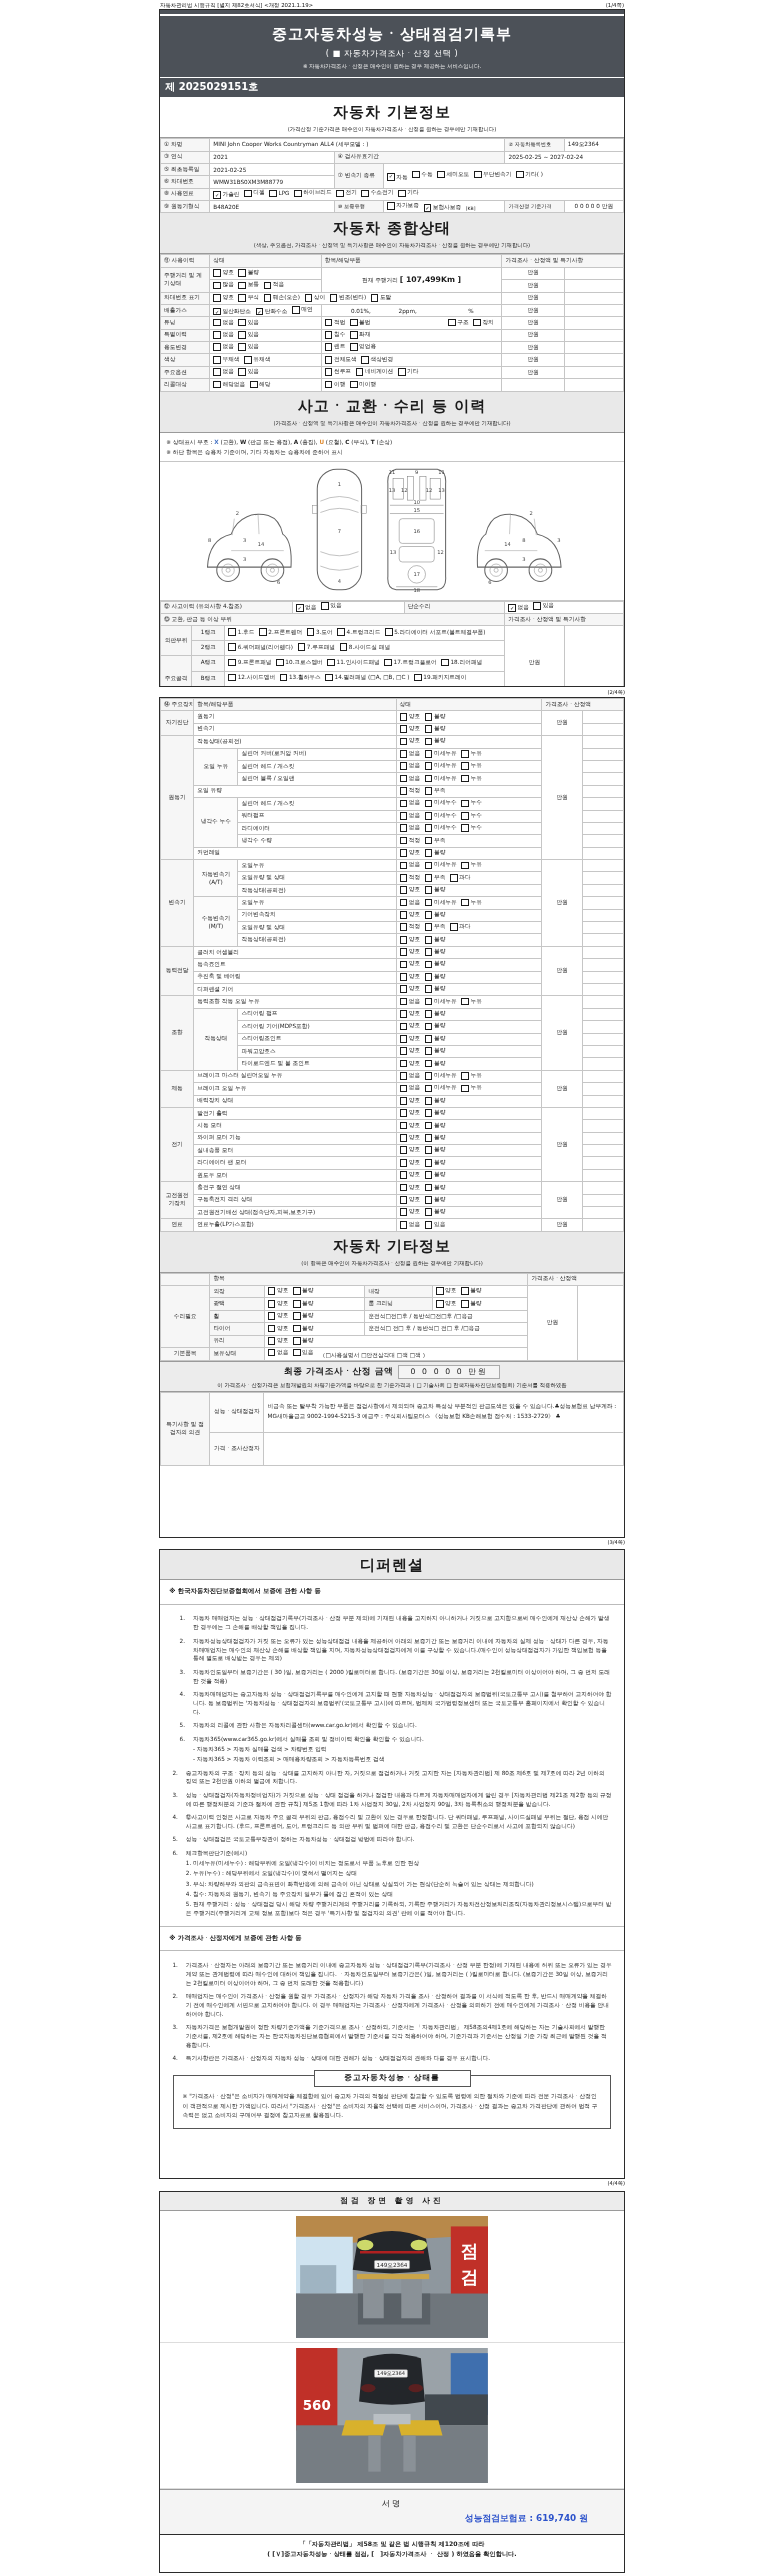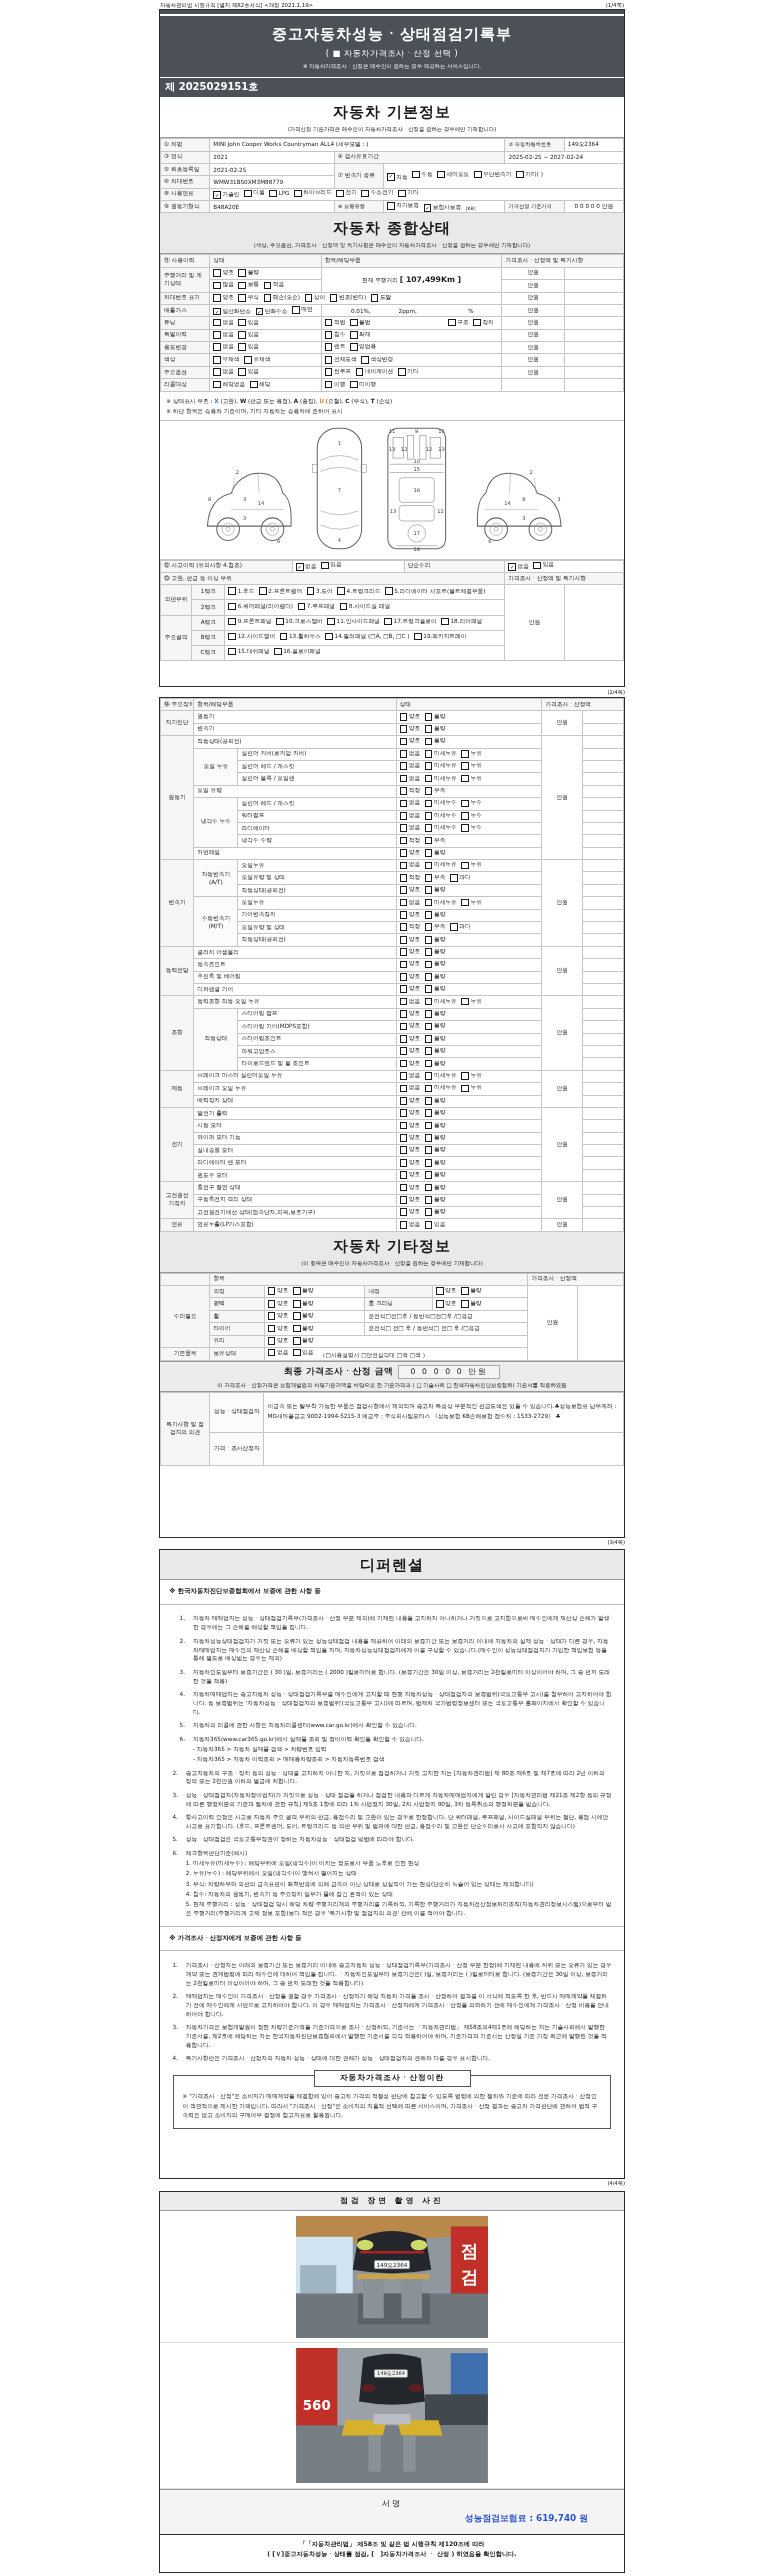--- a/index.html
+++ b/index.html
@@ -395,20 +395,24 @@
                   <span class="cb"></span>
                   <span class="ol">미이행</span>
                 </label></td>
               <td class="ctr"></td>
               <td></td>
             </tr>
           </tbody>
         </table>
       </div>
 
+    <div class="sec-h">
+      <div class="t">사고ㆍ교환ㆍ수리 등 이력</div>
+      <div class="s">(가격조사ㆍ산정액 및 특기사항은 매수인이 자동차가격조사ㆍ산정을 원하는 경우에만 기재합니다)</div>
+    </div>
     <div class="notes" id="accident-notes">
         <div>※ 상태표시 부호 : <span class="codeX">X</span> (교환), <span class="codeO">W</span> (판금 또는 용접), <span class="codeO">A</span> (흠집), <span class="codeU">U</span> (요철), <span class="codeO">C</span> (부식), <span class="codeO">T</span> (손상) </div>
     <div>※ 하단 항목은 승용차 기준이며, 기타 자동차는 승용차에 준하여 표시</div>
       </div>
     <div class="diag" id="car-diagram">
         <svg width="402" height="129" viewBox="0 0 780 250">
    <path d="M32,198 C34,158 52,140 78,134 C90,100 124,90 150,98 C168,104 175,120 178,134 C190,142 196,162 194,198 Z" fill="none" stroke="#666" stroke-width="2"></path>
     <path d="M80,136 L84,104 M130,94 L132,134 M78,166 L180,166" stroke="#999" stroke-width="1" fill="none"></path>
     <circle cx="72" cy="204" r="22" fill="none" stroke="#666" stroke-width="2"></circle>
           <circle cx="72" cy="204" r="12" fill="none" stroke="#888"></circle>
@@ -1352,21 +1356,21 @@
           <span class="no">3.</span>
           <span class="tx">자동차가격은 보험개발원이 정한 차량기준가액을 기준가격으로 조사ㆍ산정하되, 기준서는 「자동차관리법」 제58조의4제1호에 해당하는 자는 기술사회에서 발행한 기준서를, 제2호에 해당하는 자는 한국자동차진단보증협회에서 발행한 기준서를 각각 적용하여야 하며, 기준가격과 기준서는 산정일 기준 가장 최근에 발행된 것을 적용합니다.</span>
         </div>
         <div class="pre-item">
           <span class="no">4.</span>
           <span class="tx">특기사항란은 가격조사ㆍ산정자의 자동차 성능ㆍ상태에 대한 견해가 성능ㆍ상태점검자의 견해와 다를 경우 표시합니다.</span>
         </div>
       </div>
     <div class="ibox-wrap">
       <div class="ibox">
-        <div class="bt">자동차가격조사ㆍ산정이란</div>
+        <div class="bt">중고자동차성능ㆍ상태를</div>
         <div class="bb">※ "가격조사ㆍ산정"은 소비자가 매매계약을 체결함에 있어 중고차 가격의 적절성 판단에 참고할 수 있도록 법령에 의한 절차와 기준에 따라 전문 가격조사ㆍ산정인이 객관적으로 제시한 가액입니다. 따라서 "가격조사ㆍ산정"은 소비자의 자율적 선택에 따른 서비스이며, 가격조사ㆍ산정 결과는 중고차 가격판단에 관하여 법적 구속력은 없고 소비자의 구매여부 결정에 참고자료로 활용됩니다.</div>
       </div>
     </div>
   </div>
   <span class="pgmark" style="top:2180px">(4/4쪽)</span>
 
   <div class="sheet" id="sheet4">
     <div class="photo-h">점검 장면 촬영 사진</div>
     <div class="photo-row" id="photo1">
   <svg width="192" height="122" viewBox="0 0 372 236">

